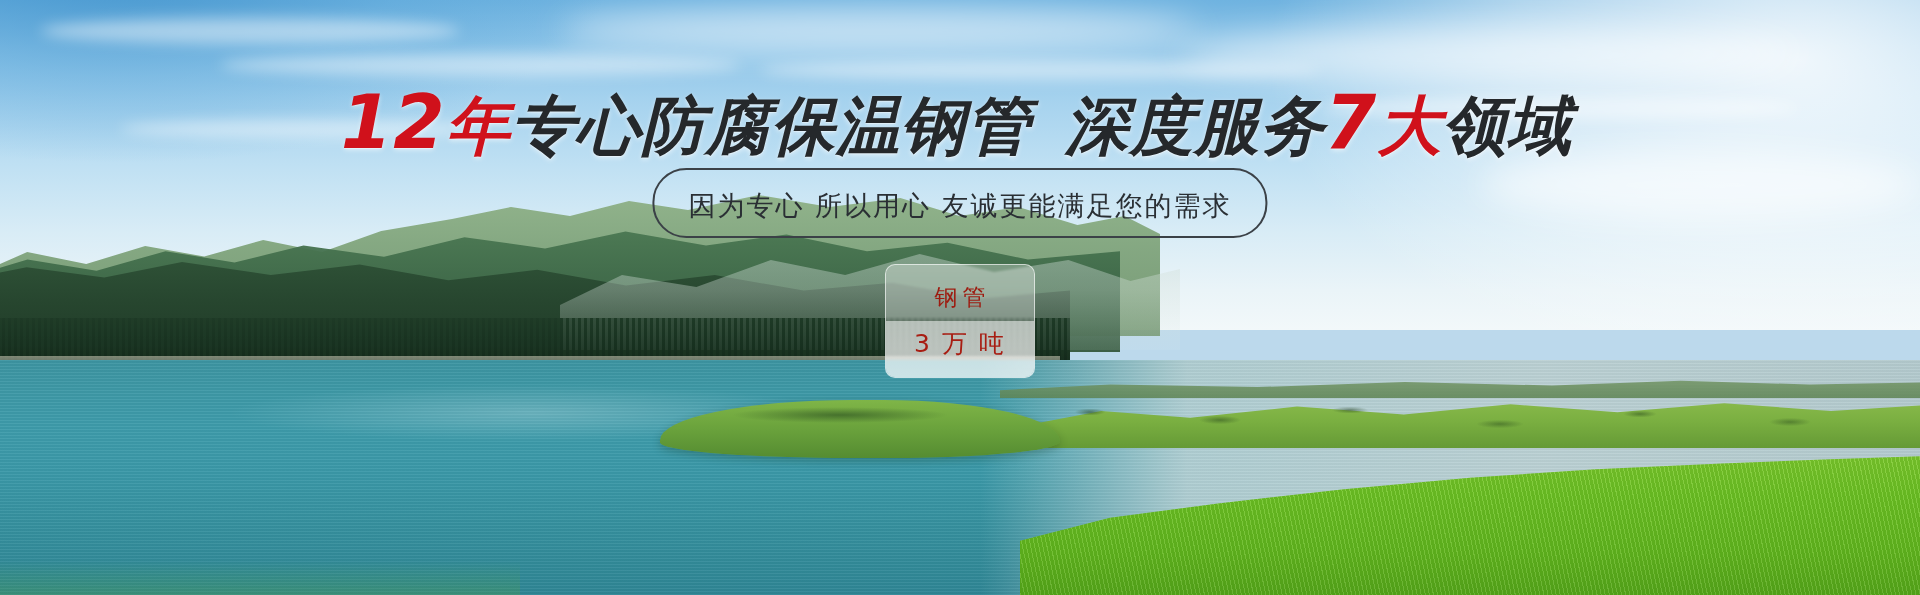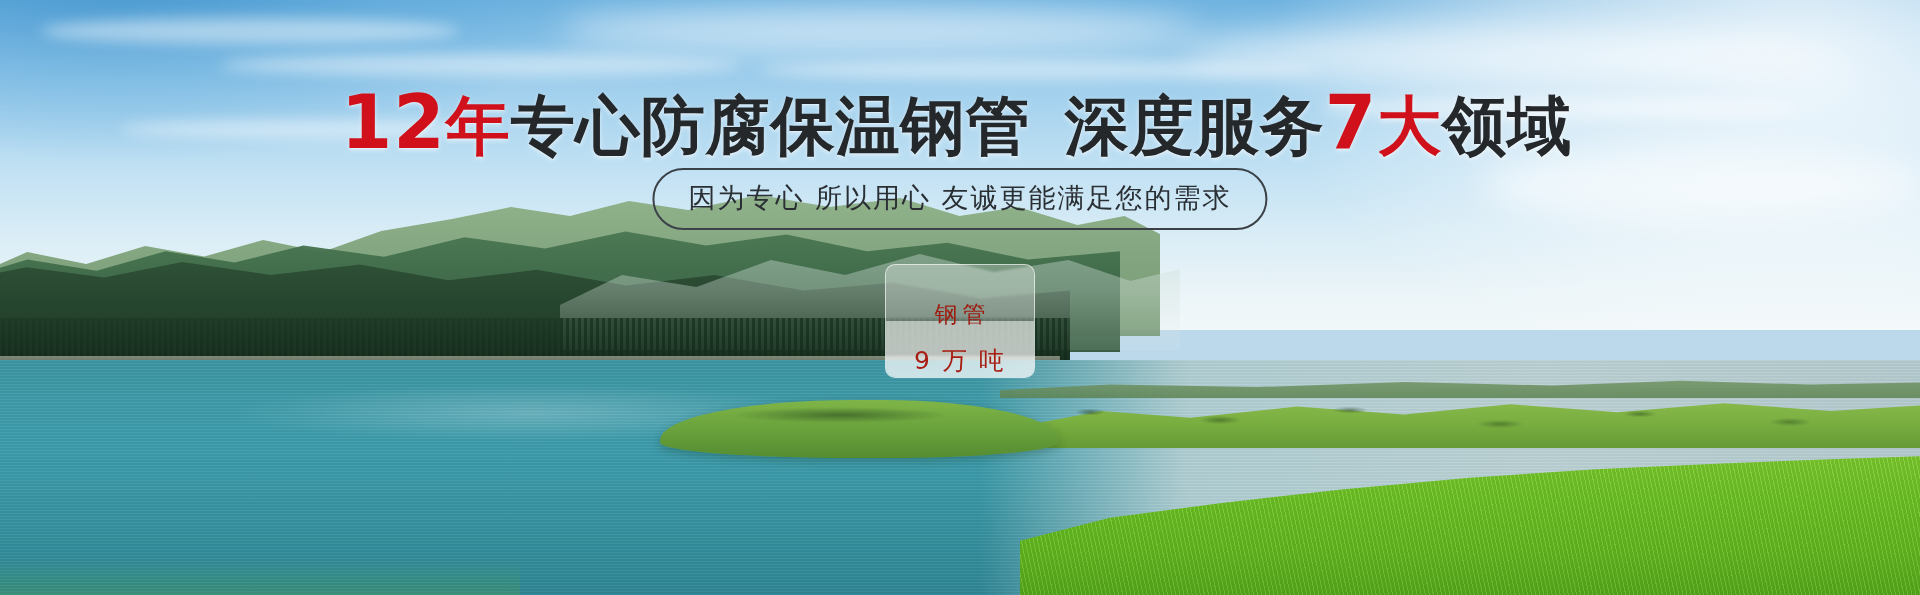--- a/index.html
+++ b/index.html
@@ -158,31 +158,32 @@
   .headline{
     position:absolute; left:0; top:85px; width:1913px;
     text-align:center;
     font-size:64px;
     font-weight:bold;
     letter-spacing:1px;
     line-height:1;
     white-space:nowrap;
     color:#25282b;
     text-shadow:0 2px 5px rgba(255,255,255,.55), 0 1px 0 rgba(255,255,255,.35);
+    font-style:italic;
   }
   .headline .hl-red{ color:#d0111b; }
   .headline .hl-num{ font-size:74px; }
   .headline .hl-gap{ display:inline-block; width:34px; }
 
   
   .subtitle-pill{
     position:absolute; left:50%; top:168px; transform:translateX(-50%);
     border:2px solid #3b4147;
     border-radius:34px;
-    padding:10px 34px 12px;
+    padding:18px 34px 12px;
     font-size:27px;
     color:#2a2f34;
     letter-spacing:2px;
     white-space:nowrap;
     background:transparent;
   }
 
   
   .cards{
     position:absolute; left:50%; top:264px; transform:translateX(-50%);
@@ -193,21 +194,21 @@
     position:relative;
     width:148px;
     height:112px;
     border:1px solid rgba(255,255,255,.62);
     border-radius:10px;
     background:rgba(255,255,255,.30);
     backdrop-filter:blur(1px);
     display:flex;
     flex-direction:column;
     align-items:center;
-    justify-content:flex-end;
+    justify-content:center;
     overflow:hidden;
   }
   .card .card-title{
     font-size:23px;
     color:#9e1b10;
     letter-spacing:5px;
     text-indent:5px;
     margin-bottom:14px;
     position:relative; z-index:2;
   }
@@ -268,19 +269,19 @@
   <div class="headline">
     <span class="hl-red hl-num">12</span><span class="hl-red">年</span><span>专心防腐保温钢管</span><span class="hl-gap"></span><span>深度服务</span><span class="hl-red hl-num">7</span><span class="hl-red">大</span><span>领域</span>
   </div>
 
   <div class="subtitle-pill">因为专心 所以用心  友诚更能满足您的需求</div>
 
   <div class="cards">
 
     <div class="card">
       <div class="card-title">钢管</div>
-      <div class="card-value"><span>9 万 吨</span></div>
+      <div class="card-value"><span>3 万 吨</span></div>
     </div>
 
 
 
   </div>
 </div>
 
 </body></html>

